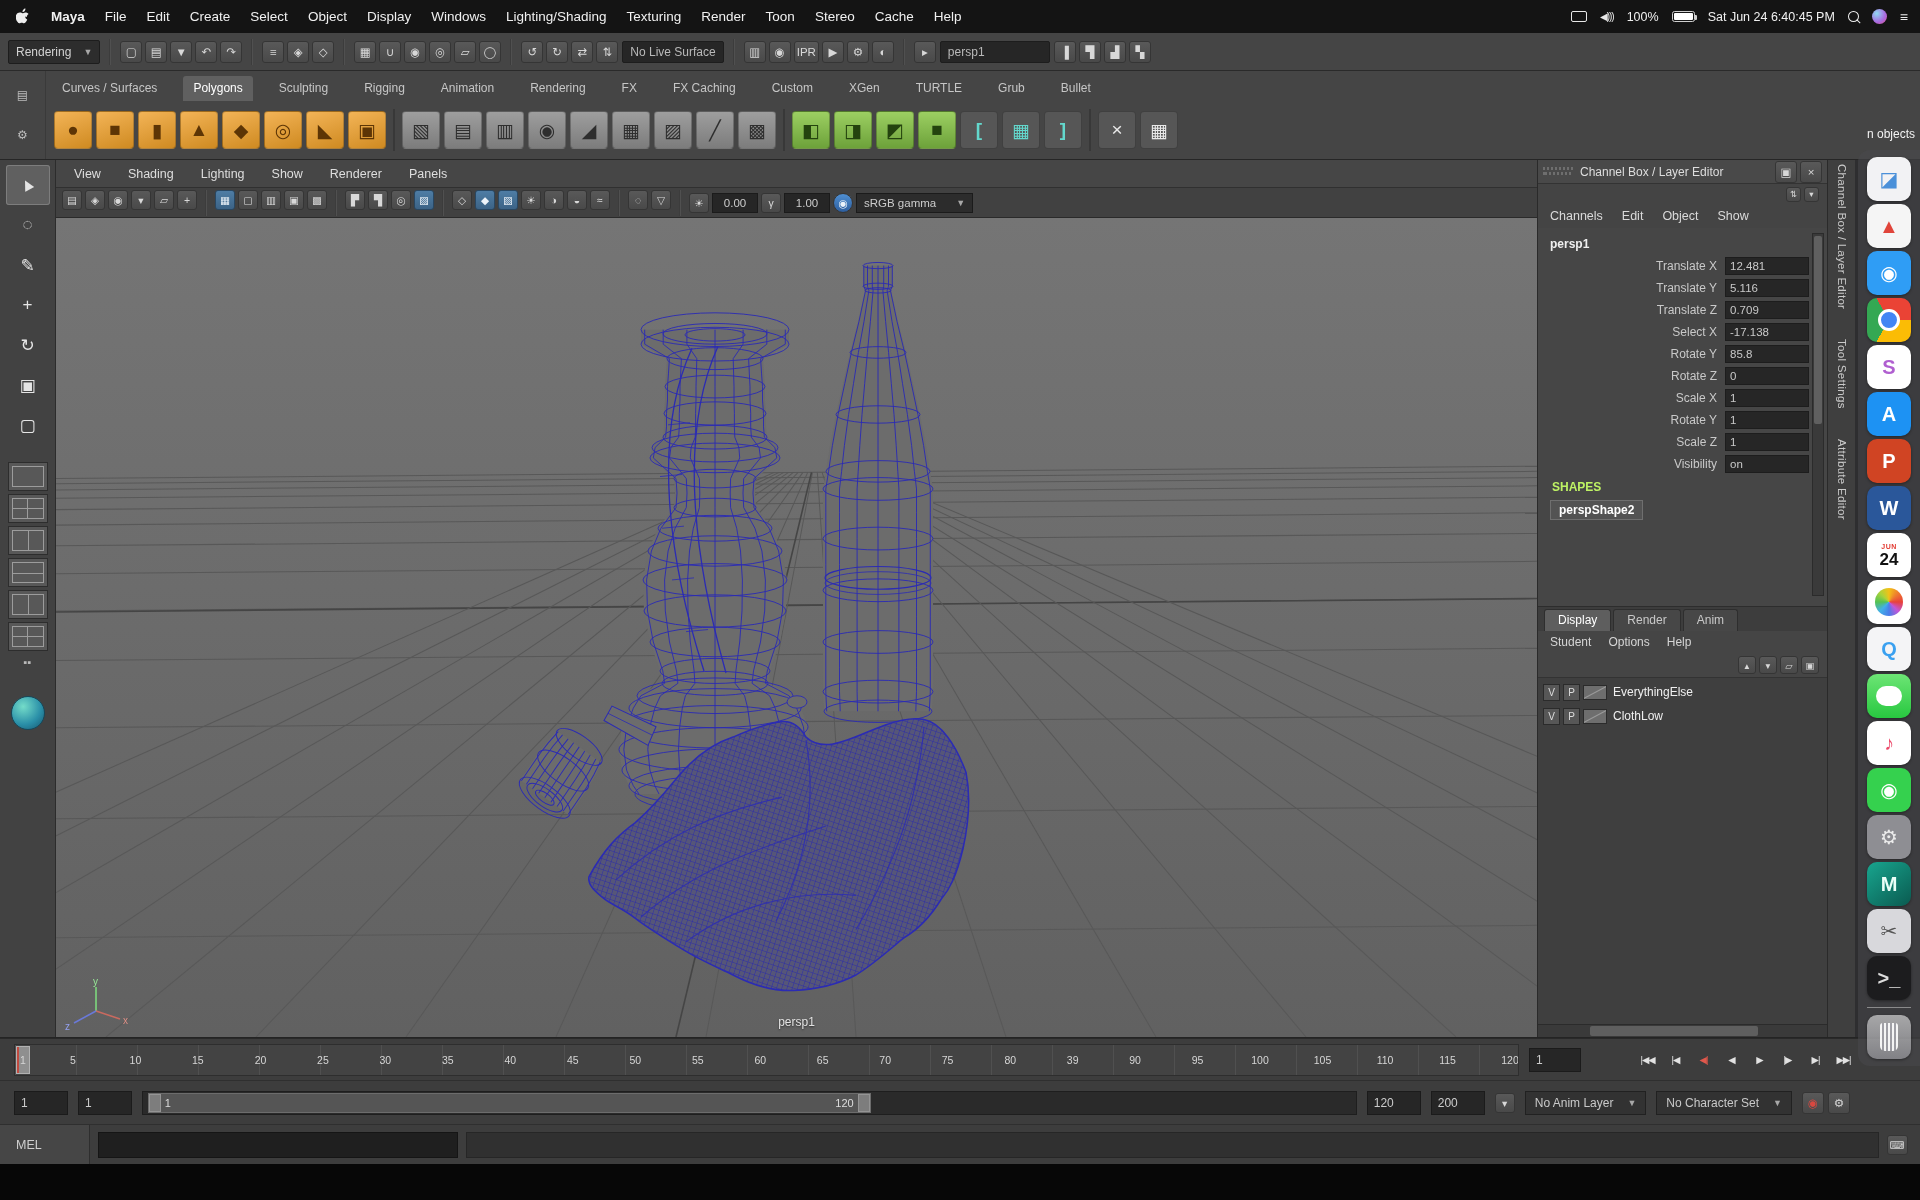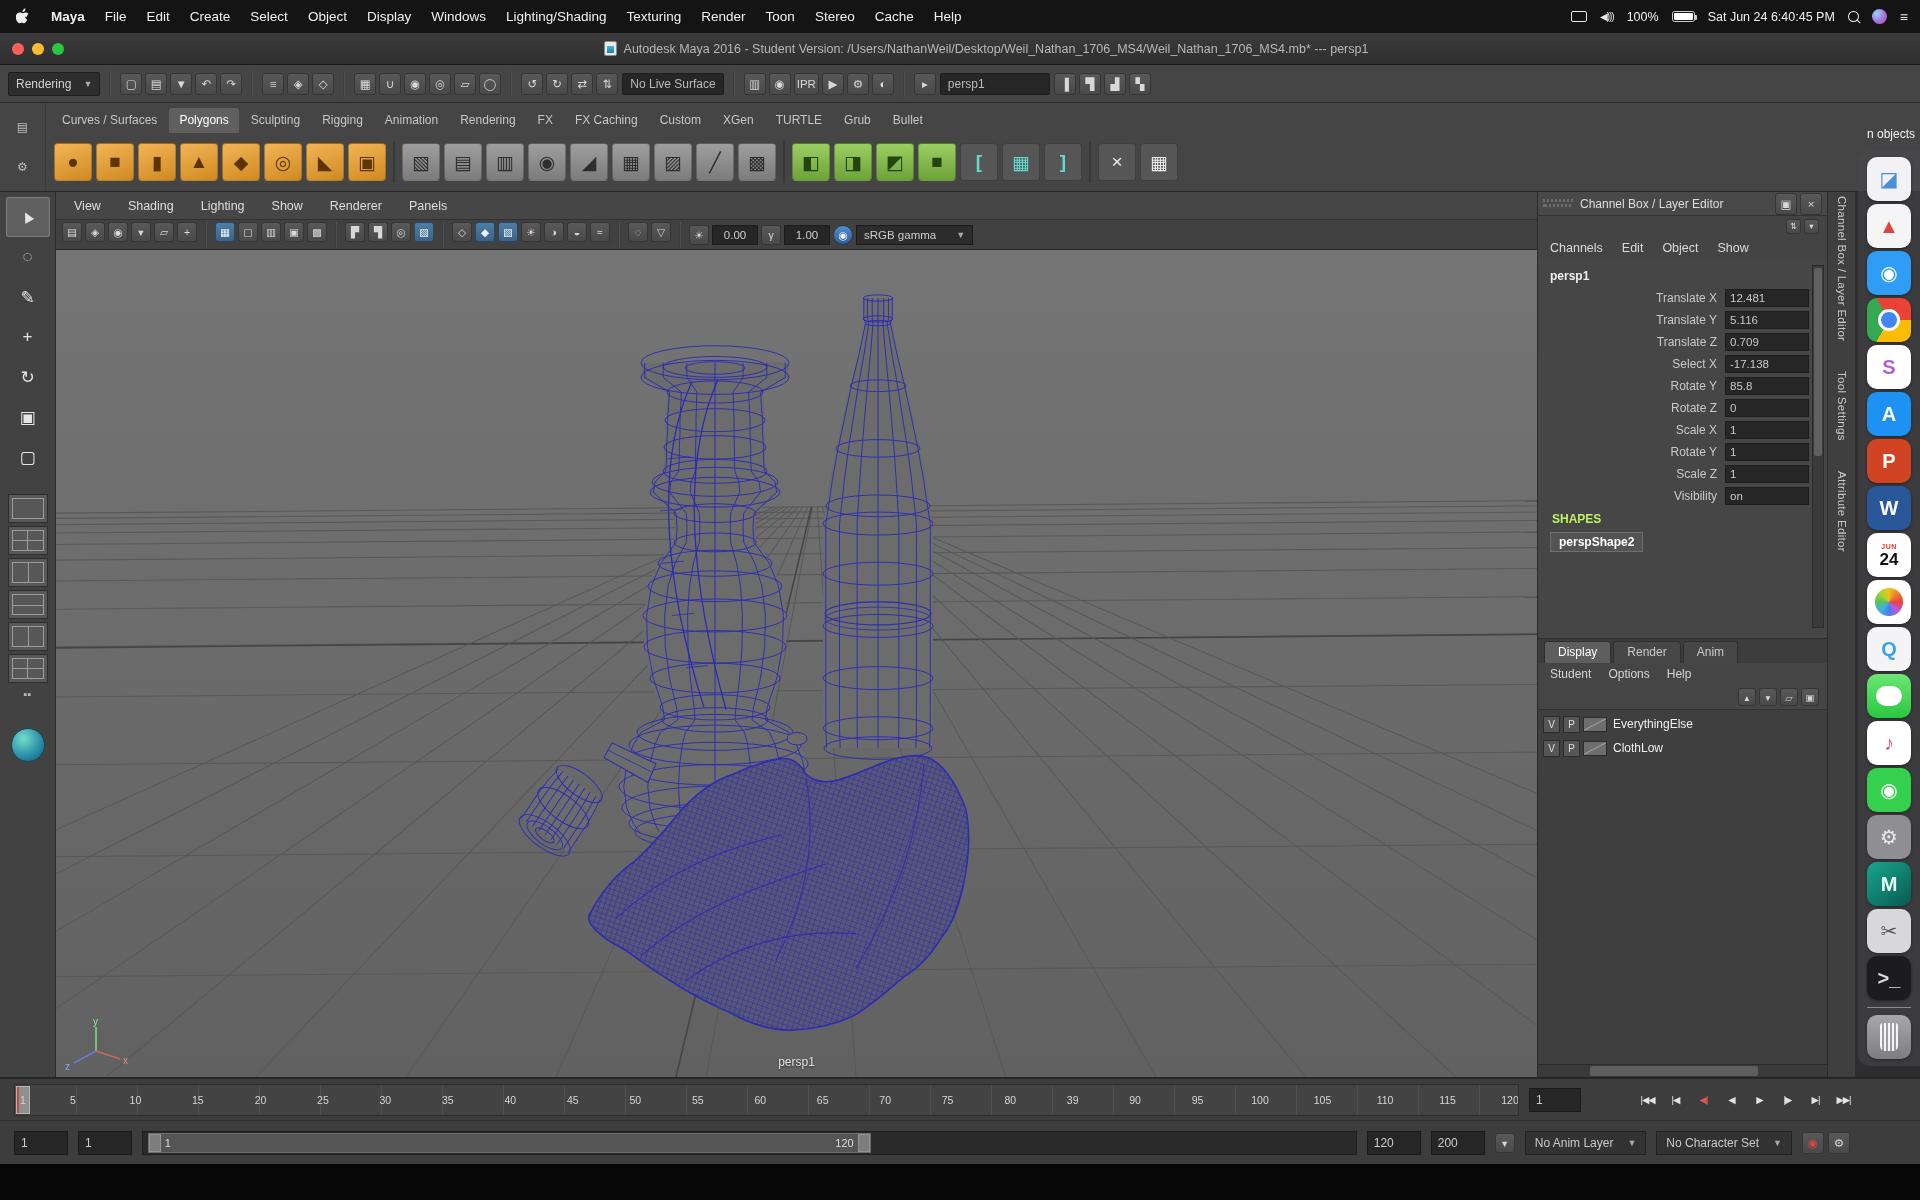--- a/index.html
+++ b/index.html
@@ -43,21 +43,21 @@
   .field{height:22px;background:#262626;border:1px solid #1d1d1d;border-radius:2px;color:#b9b9b9;font-size:12px;display:inline-flex;align-items:center;padding:0 7px;flex:0 0 auto}
   .dropdown{height:24px;background:#2d2d2d;border:1px solid #1d1d1d;border-radius:2px;display:inline-flex;align-items:center;gap:12px;padding:0 7px;font-size:12px;color:#d2d2d2;flex:0 0 auto}
   .drop-arrow{font-size:9px;color:#a8a8a8}
   #sl-files,#sl-masks,#sl-snap,#sl-hist,#sl-render,#sl-sidebar{display:inline-flex;gap:3px;align-items:center}
 
   
   #shelf{flex:0 0 88px;background:#454545;border-bottom:1px solid #262626;display:flex}
   #shelf-left{width:46px;border-right:1px solid #3a3a3a;display:flex;flex-direction:column;align-items:center;justify-content:space-around;padding:4px 0}
   .shelf-side-btn{width:26px;height:20px;display:flex;align-items:center;justify-content:center;color:#bdbdbd;font-size:12px}
   #shelf-main{flex:1;display:flex;flex-direction:column;min-width:0}
-  #shelf-tabs{height:30px;display:flex;align-items:flex-end;padding:0 6px;gap:2px;overflow:hidden}
+  #shelf-tabs{height:30px;display:flex;align-items:flex-end;padding:0 6px;gap:16px;overflow:hidden}
   .shelf-tab{padding:5px 10px 6px;font-size:12px;color:#c6c6c6;border-radius:3px 3px 0 0;white-space:nowrap}
   .shelf-tab.active{background:#606060;color:#fff}
   #shelf-icons{height:58px;display:flex;align-items:center;padding:0 8px;gap:4px;overflow:hidden}
   .shelf-ic{width:38px;height:38px;border-radius:4px;display:flex;align-items:center;justify-content:center;font-size:19px;flex:0 0 38px;border:1px solid rgba(0,0,0,.25)}
   .shelf-ic.o{background:linear-gradient(160deg,#f3b457,#cf8a21);color:#5d3505}
   .shelf-ic.g{background:linear-gradient(#9e9e9e,#7c7c7c);color:#2e2e2e}
   .shelf-ic.n{background:linear-gradient(#9ccf62,#6da23a);color:#24430e}
   .shelf-ic.t{background:#565656;color:#63d8cd;font-weight:bold}
   .shelf-ic.w{background:#565656;color:#e9e9e9}
   .shelf-sep{width:2px;height:42px;background:#383838;margin:0 3px;flex:0 0 2px}
@@ -214,31 +214,20 @@
       <span class="vol-ic">◀)))</span>
       <span class="batt-label">100%</span>
       <span class="batt"></span>
       <span>Sat Jun 24 6:40:45 PM</span>
       <span class="mag"></span>
       <span class="siri"></span>
       <span class="list-ic">≡</span>
     </span>
   </div>
 
-  <div id="titlebar">
-    <span class="traffic">
-      <span class="tl r"></span>
-      <span class="tl y"></span>
-      <span class="tl g"></span>
-    </span>
-    <span class="title-wrap">
-      <span class="doc-ic"></span>
-      <span>Autodesk Maya 2016 - Student Version: /Users/NathanWeil/Desktop/Weil_Nathan_1706_MS4/Weil_Nathan_1706_MS4.mb* --- persp1</span>
-    </span>
-  </div>
 
   <div id="statusline">
     <span class="dropdown">
       <span>Rendering</span>
       <span class="drop-arrow">▼</span>
     </span>
     <span class="sep"></span>
     <span id="sl-files">
         <span class="ic ">▢</span>
         <span class="ic ">▤</span>
@@ -761,20 +750,26 @@
     <span class="rs-drop">
       <span>No Character Set</span>
       <span class="drop-arrow">▼</span>
     </span>
     <span id="rs-icons">
         <span class="ic accent-red">◉</span>
         <span class="ic">⚙</span>
       </span>
   </div>
 
+  <div id="commandline">
+    <span class="cl-label">MEL</span>
+    <input class="cl-input" style="">
+    <div class="cl-result"></div>
+    <span class="ic sm cl-icon">⌨</span>
+  </div>
 
   <div id="helpline"></div>
 
   <div id="dock">
       <span class="dock-ic" style="background:#f2f2f4;color:#4a90d9">◪</span>
       <span class="dock-ic" style="background:#f5f5f5;color:#e0443a">▲</span>
       <span class="dock-ic" style="background:#2f9df5;color:#ffffff">◉</span>
       <span class="dock-ic chrome"></span>
       <span class="dock-ic" style="background:#ffffff;color:#b05fd0">S</span>
       <span class="dock-ic" style="background:#1d92f3;color:#ffffff">A</span>

